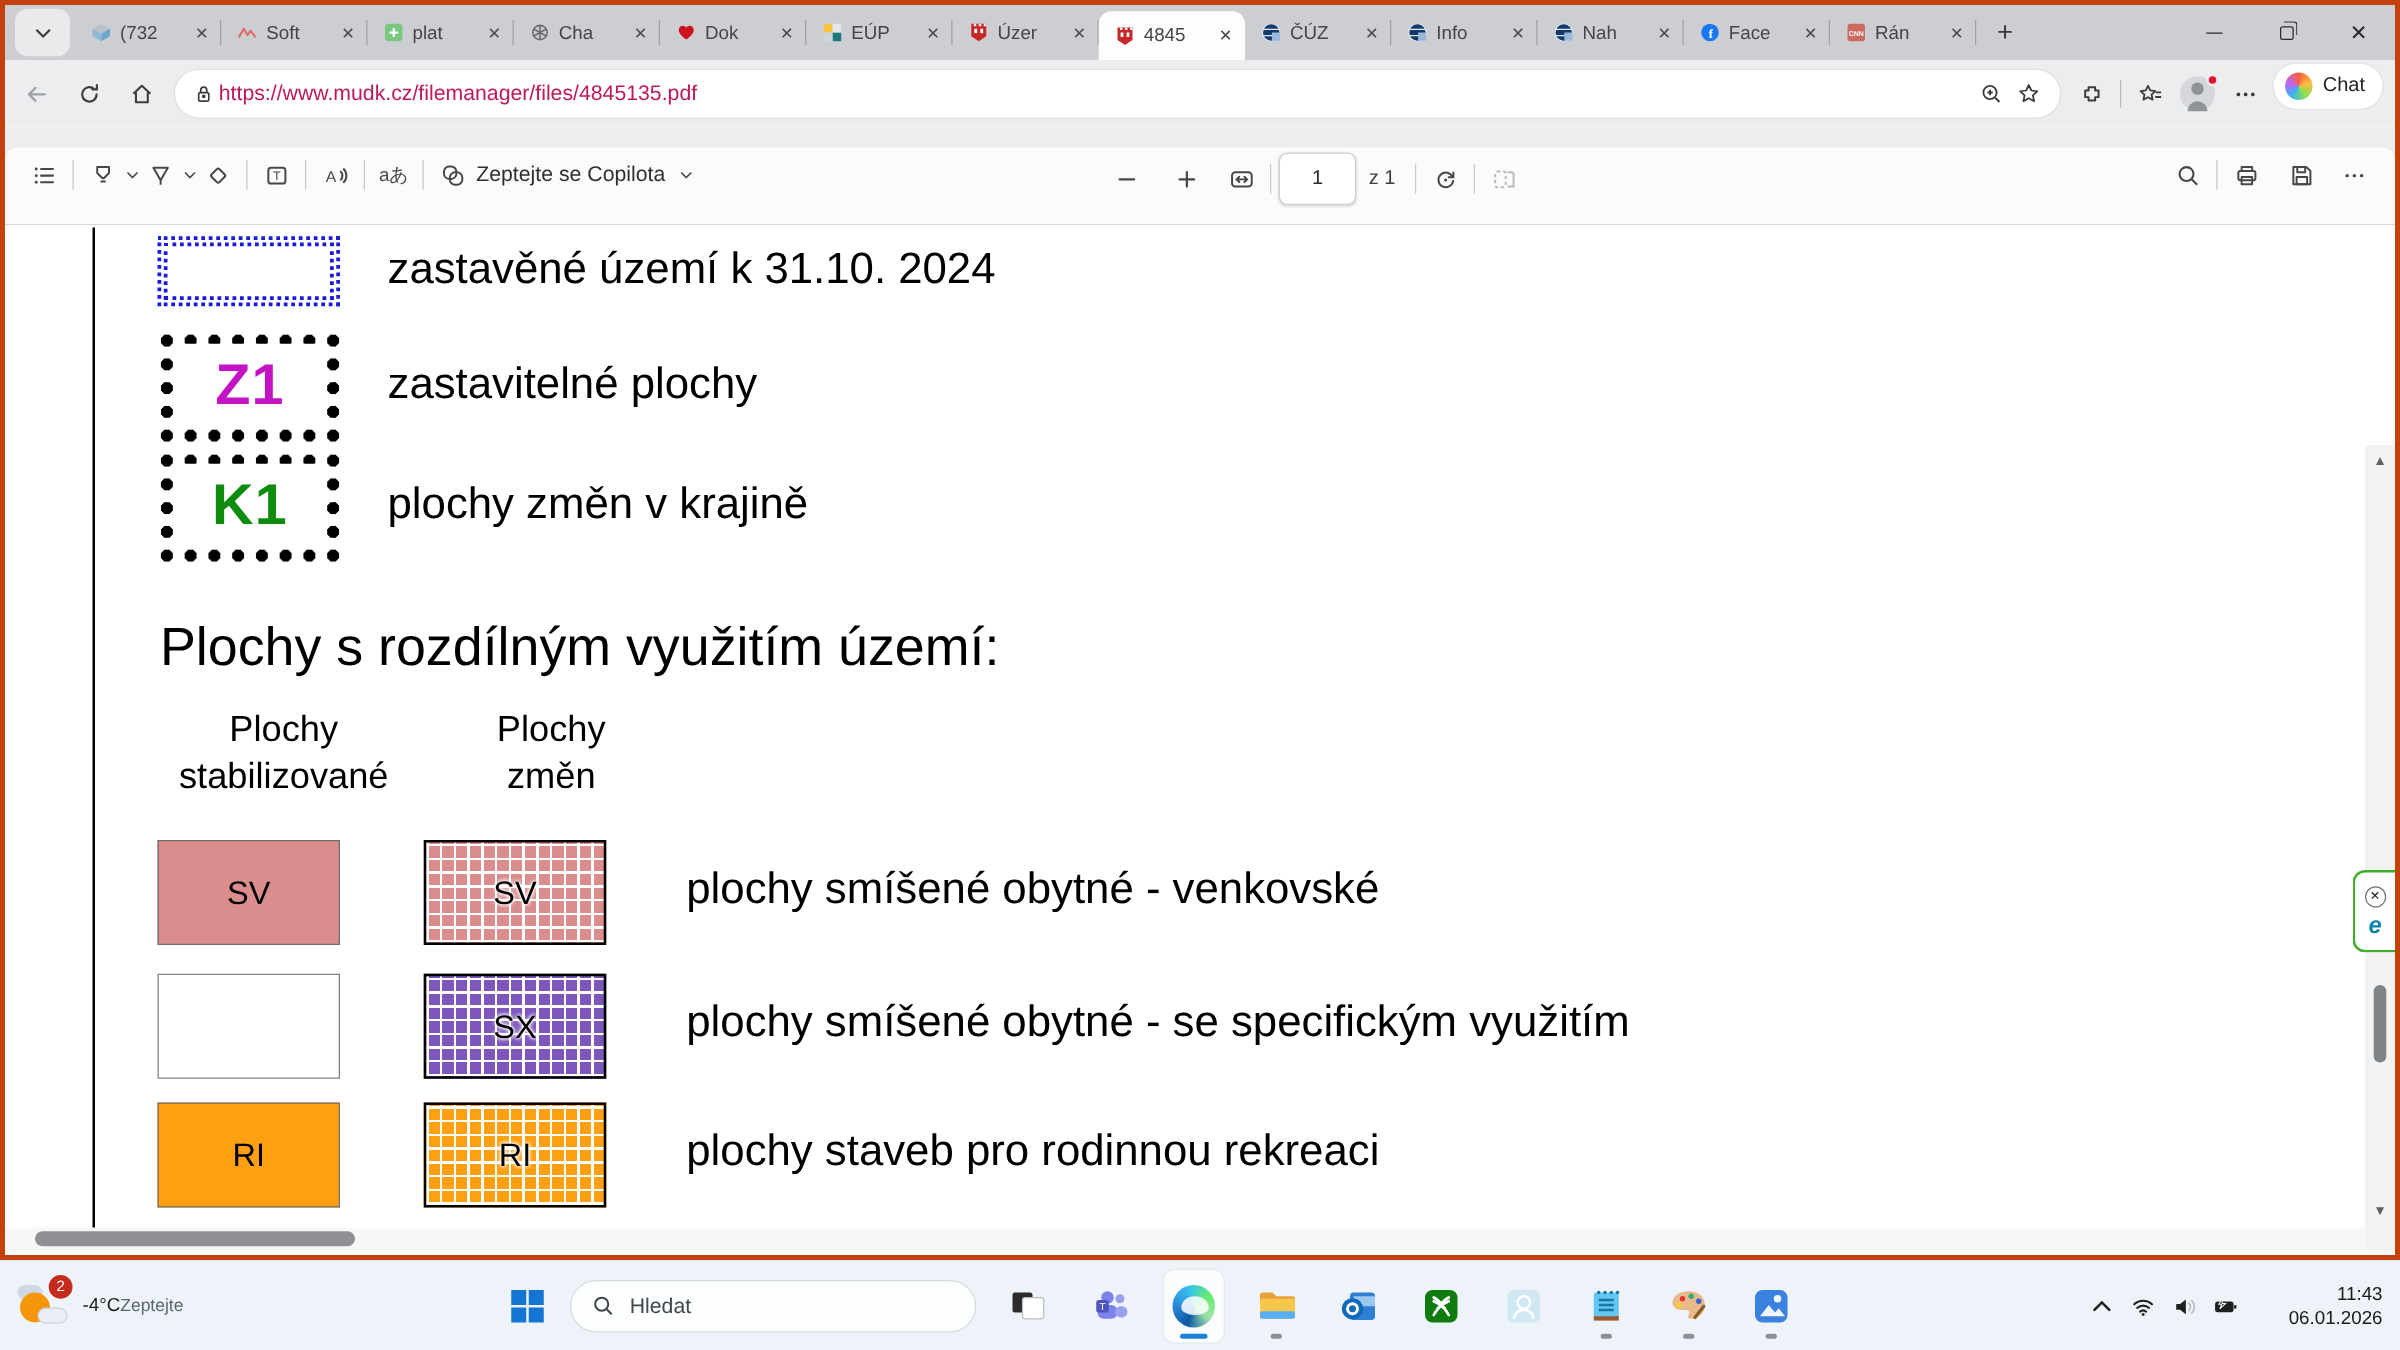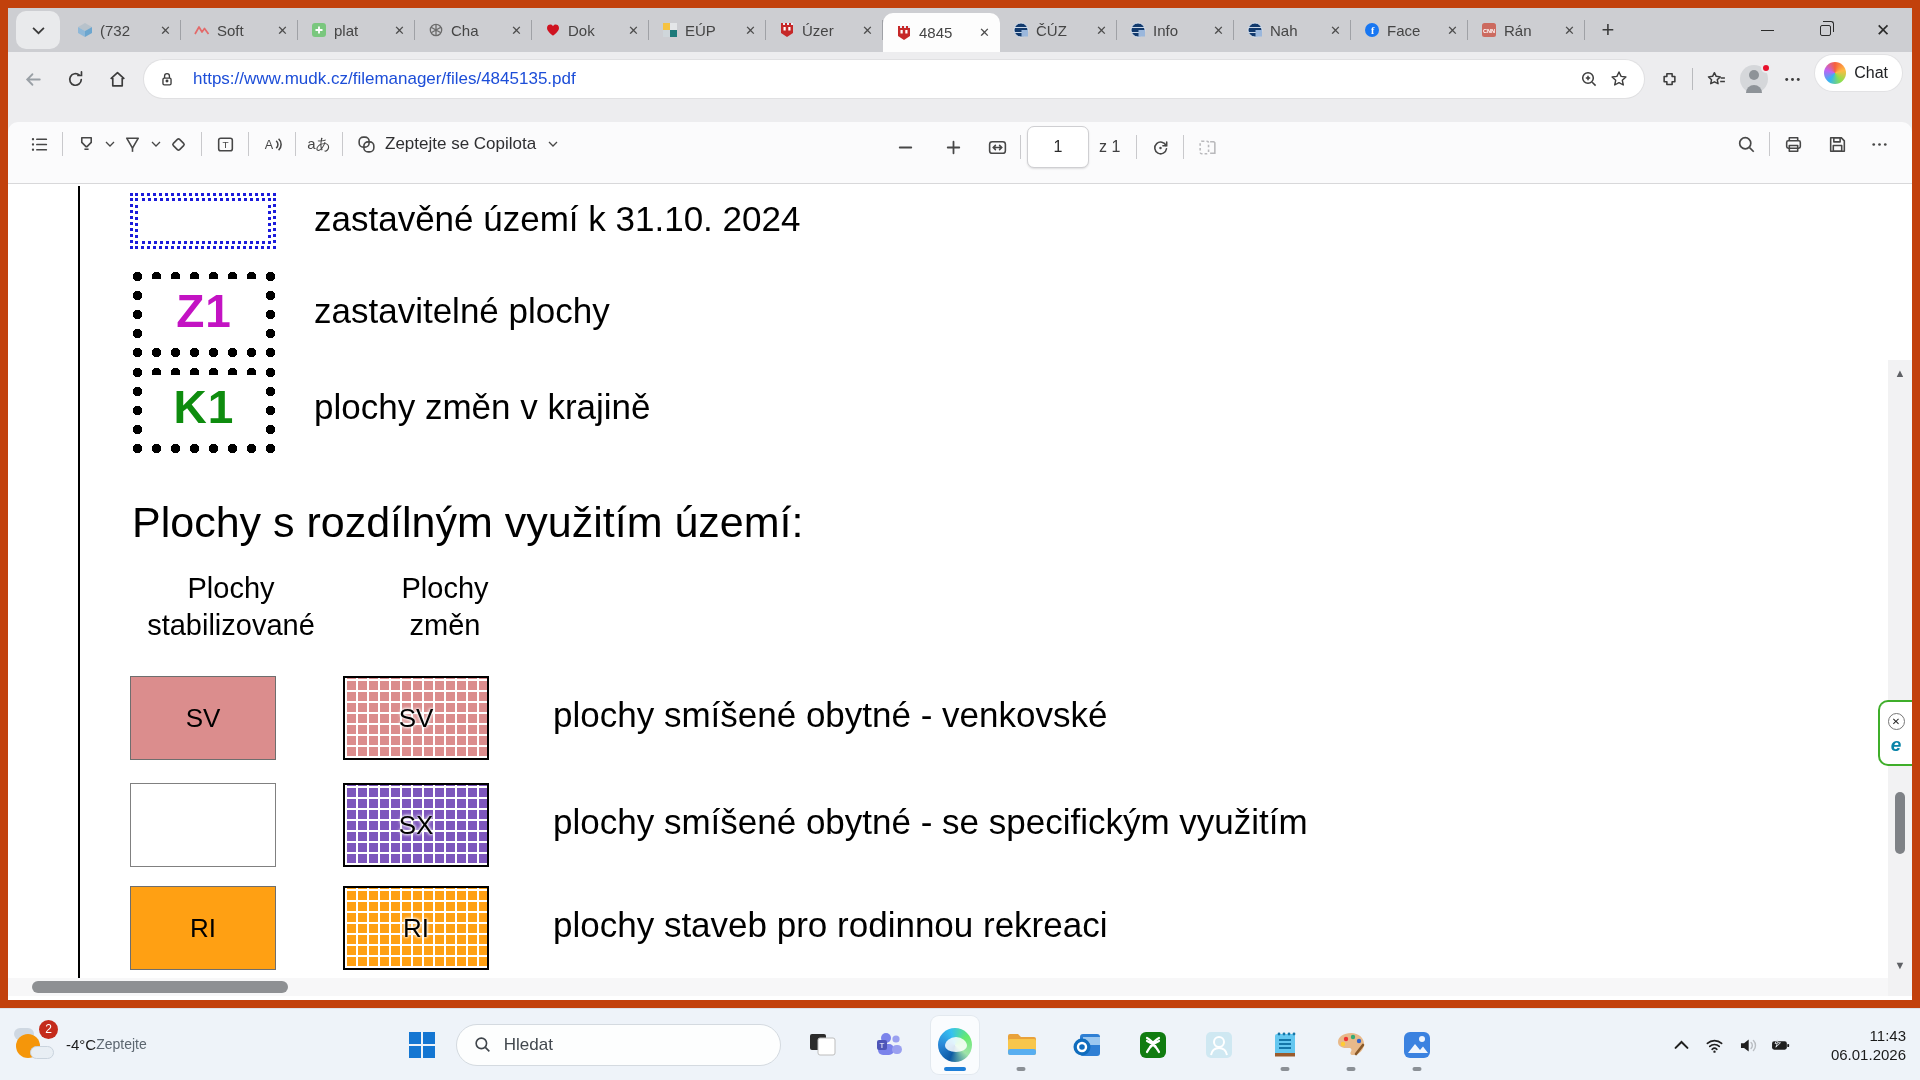--- a/index.html
+++ b/index.html
@@ -1,20 +1,20 @@
 <!DOCTYPE html>
 <html><head>
 <meta charset="utf-8">
 <style>
   *{margin:0;padding:0;box-sizing:border-box}
   html,body{width:1920px;height:1080px;overflow:hidden;font-family:"Liberation Sans",sans-serif}
   #screen{position:relative;width:1920px;height:1080px;background:#eef3f9}
 
   
-  #browser{position:absolute;left:0;top:0;width:1920px;height:1008px;border:8px solid #c2410c;background:#fff;overflow:hidden}
+  #browser{position:absolute;left:0;top:0;width:1920px;height:1008px;border:4px solid #c2410c;background:#fff;overflow:hidden}
 
   
   #tabstrip-row{position:absolute;left:0;top:0;right:0;height:44px;background:#cdced2;display:flex;align-items:stretch}
   .tablist-btn{width:44px;height:38px;margin:3px 4px 0 8px;border-radius:10px;background:#e9eaec;display:flex;align-items:center;justify-content:center}
   #tabs{display:flex;align-items:stretch}
   .tab{position:relative;width:117px;display:flex;align-items:center;gap:7px;padding:0 8px 0 12px;color:#3c4043;font-size:15px}
   .tab:not(.active)::after{content:"";position:absolute;right:0;top:12px;bottom:12px;width:1px;background:#9fa1a6}
   .tab.active{background:#fdfdfd;border-radius:10px 10px 0 0;margin-top:5px;z-index:2}
   .tab-label{flex:1;white-space:nowrap;overflow:hidden;color:#454545}
   .tab-close{font-size:13px;color:#4c4c4c;padding:2px}
@@ -26,21 +26,21 @@
   .minus-glyph{display:inline-block;width:13px;border-top:1.7px solid #2b2b2b}
   .restore-glyph{display:inline-block;width:11px;height:11px;border:1.7px solid #2b2b2b;border-radius:2px;position:relative}
   .restore-glyph::before{content:"";position:absolute;top:-5px;left:2px;width:10px;height:10px;border-top:1.7px solid #2b2b2b;border-right:1.7px solid #2b2b2b;border-radius:0 3px 0 0}
   .close-glyph{font-size:17px;color:#2b2b2b;line-height:1}
 
   
   #addressbar-row{position:absolute;left:0;top:44px;right:0;height:54px;background:#ededef;display:flex;align-items:center}
   .nav-ic{width:34px;height:34px;margin-left:8px;display:flex;align-items:center;justify-content:center}
   .nav-ic svg{width:21px;height:21px}
   #address-pill{flex:1;height:38px;margin:0 6px 0 10px;background:#fff;border-radius:19px;display:flex;align-items:center;padding:0 10px 0 14px;box-shadow:0 0 0 1px #e0e0e2}
-  #url-text{flex:1;font-size:17px;color:#1d4ed8;margin-left:17px;white-space:nowrap;overflow:hidden}
+  #url-text{flex:1;font-size:17px;color:#be185d;margin-left:3px;white-space:nowrap;overflow:hidden}
   .pill-ic{width:30px;height:30px;display:flex;align-items:center;justify-content:center}
   .pill-ic svg{width:20px;height:20px}
   .bar-ic{width:34px;height:34px;display:flex;align-items:center;justify-content:center;margin:0 2px}
   .bar-ic svg{width:21px;height:21px}
   .vdiv{width:1px;height:22px;background:#b9babd;margin:0 4px}
   #avatar{position:relative;width:28px;height:28px;border-radius:50%;background:#d5d7da;display:flex;align-items:flex-end;justify-content:center;overflow:visible}
   #avatar .head{position:absolute;top:5px;width:10px;height:10px;border-radius:50%;background:#8e9398}
   #avatar .body{width:16px;height:8px;border-radius:8px 8px 0 0;background:#8e9398}
   #avatar .dot{position:absolute;top:-2px;right:-3px;width:10px;height:10px;border-radius:50%;background:#e8112d;border:2px solid #ededef}
   #chat-pill{height:36px;background:#fff;border-radius:18px;display:flex;align-items:center;gap:8px;padding:0 14px 0 9px;margin:0 10px 12px 4px;box-shadow:0 0 0 1px #e2e2e4}

